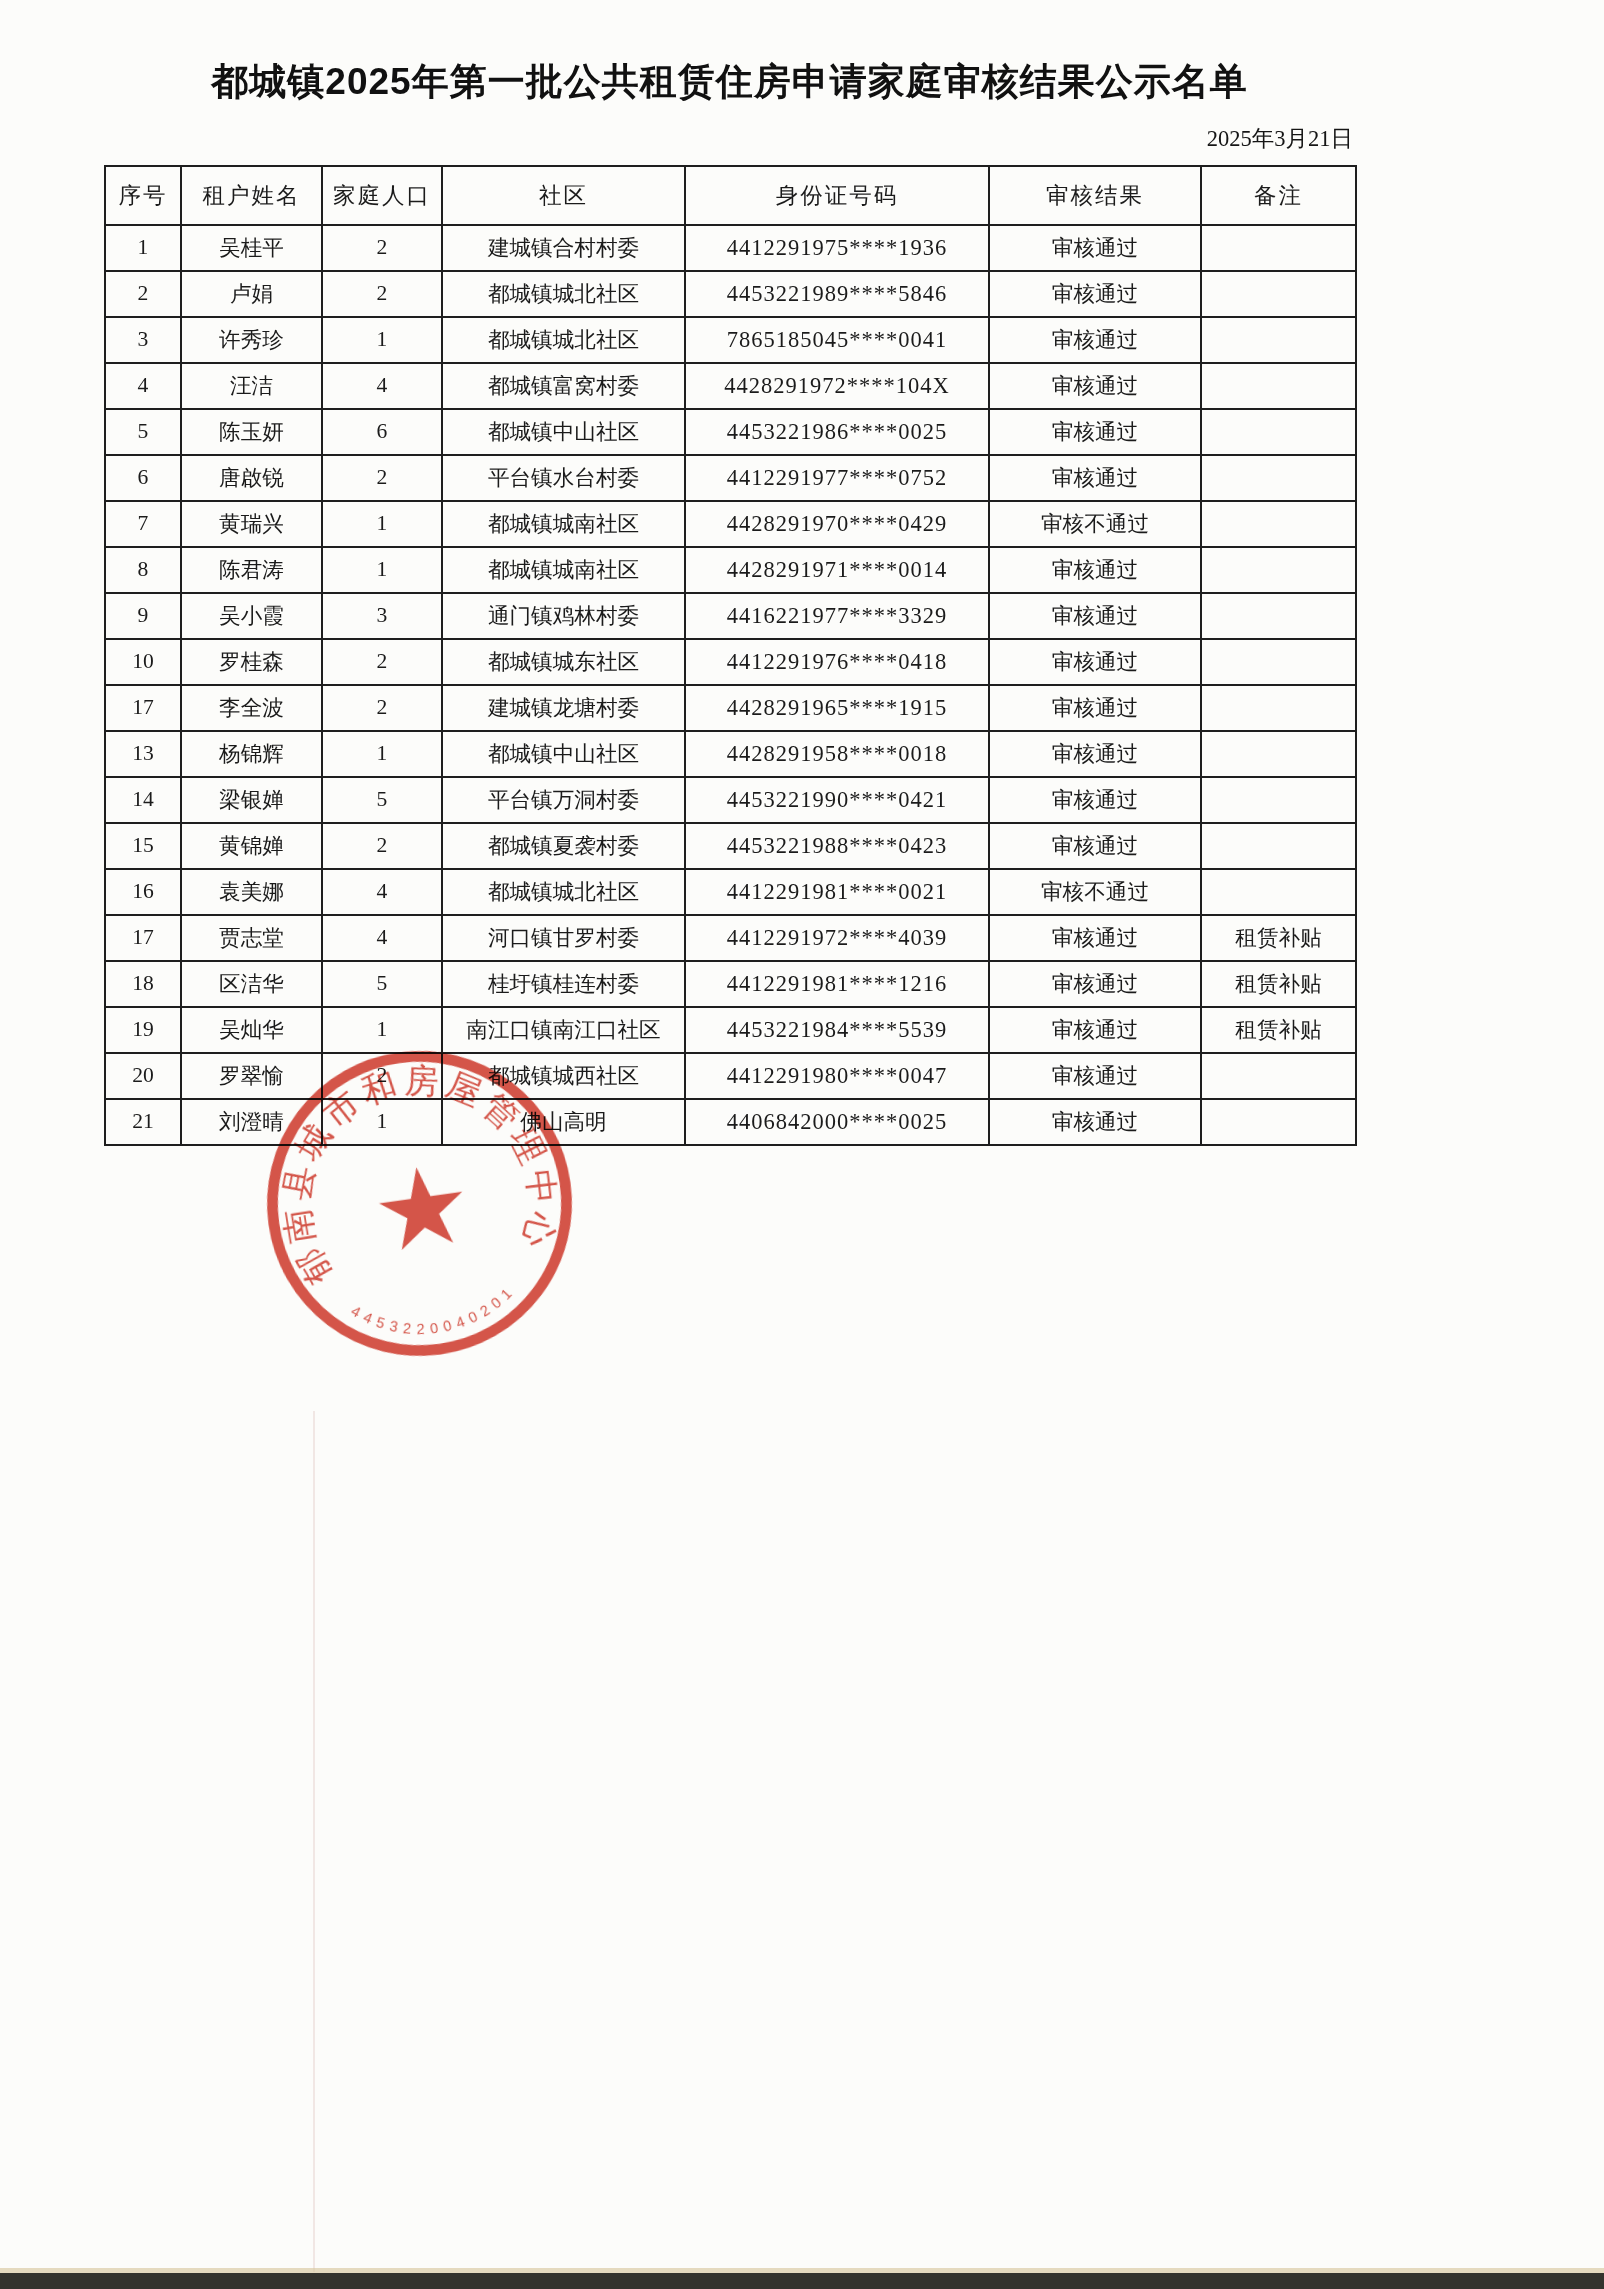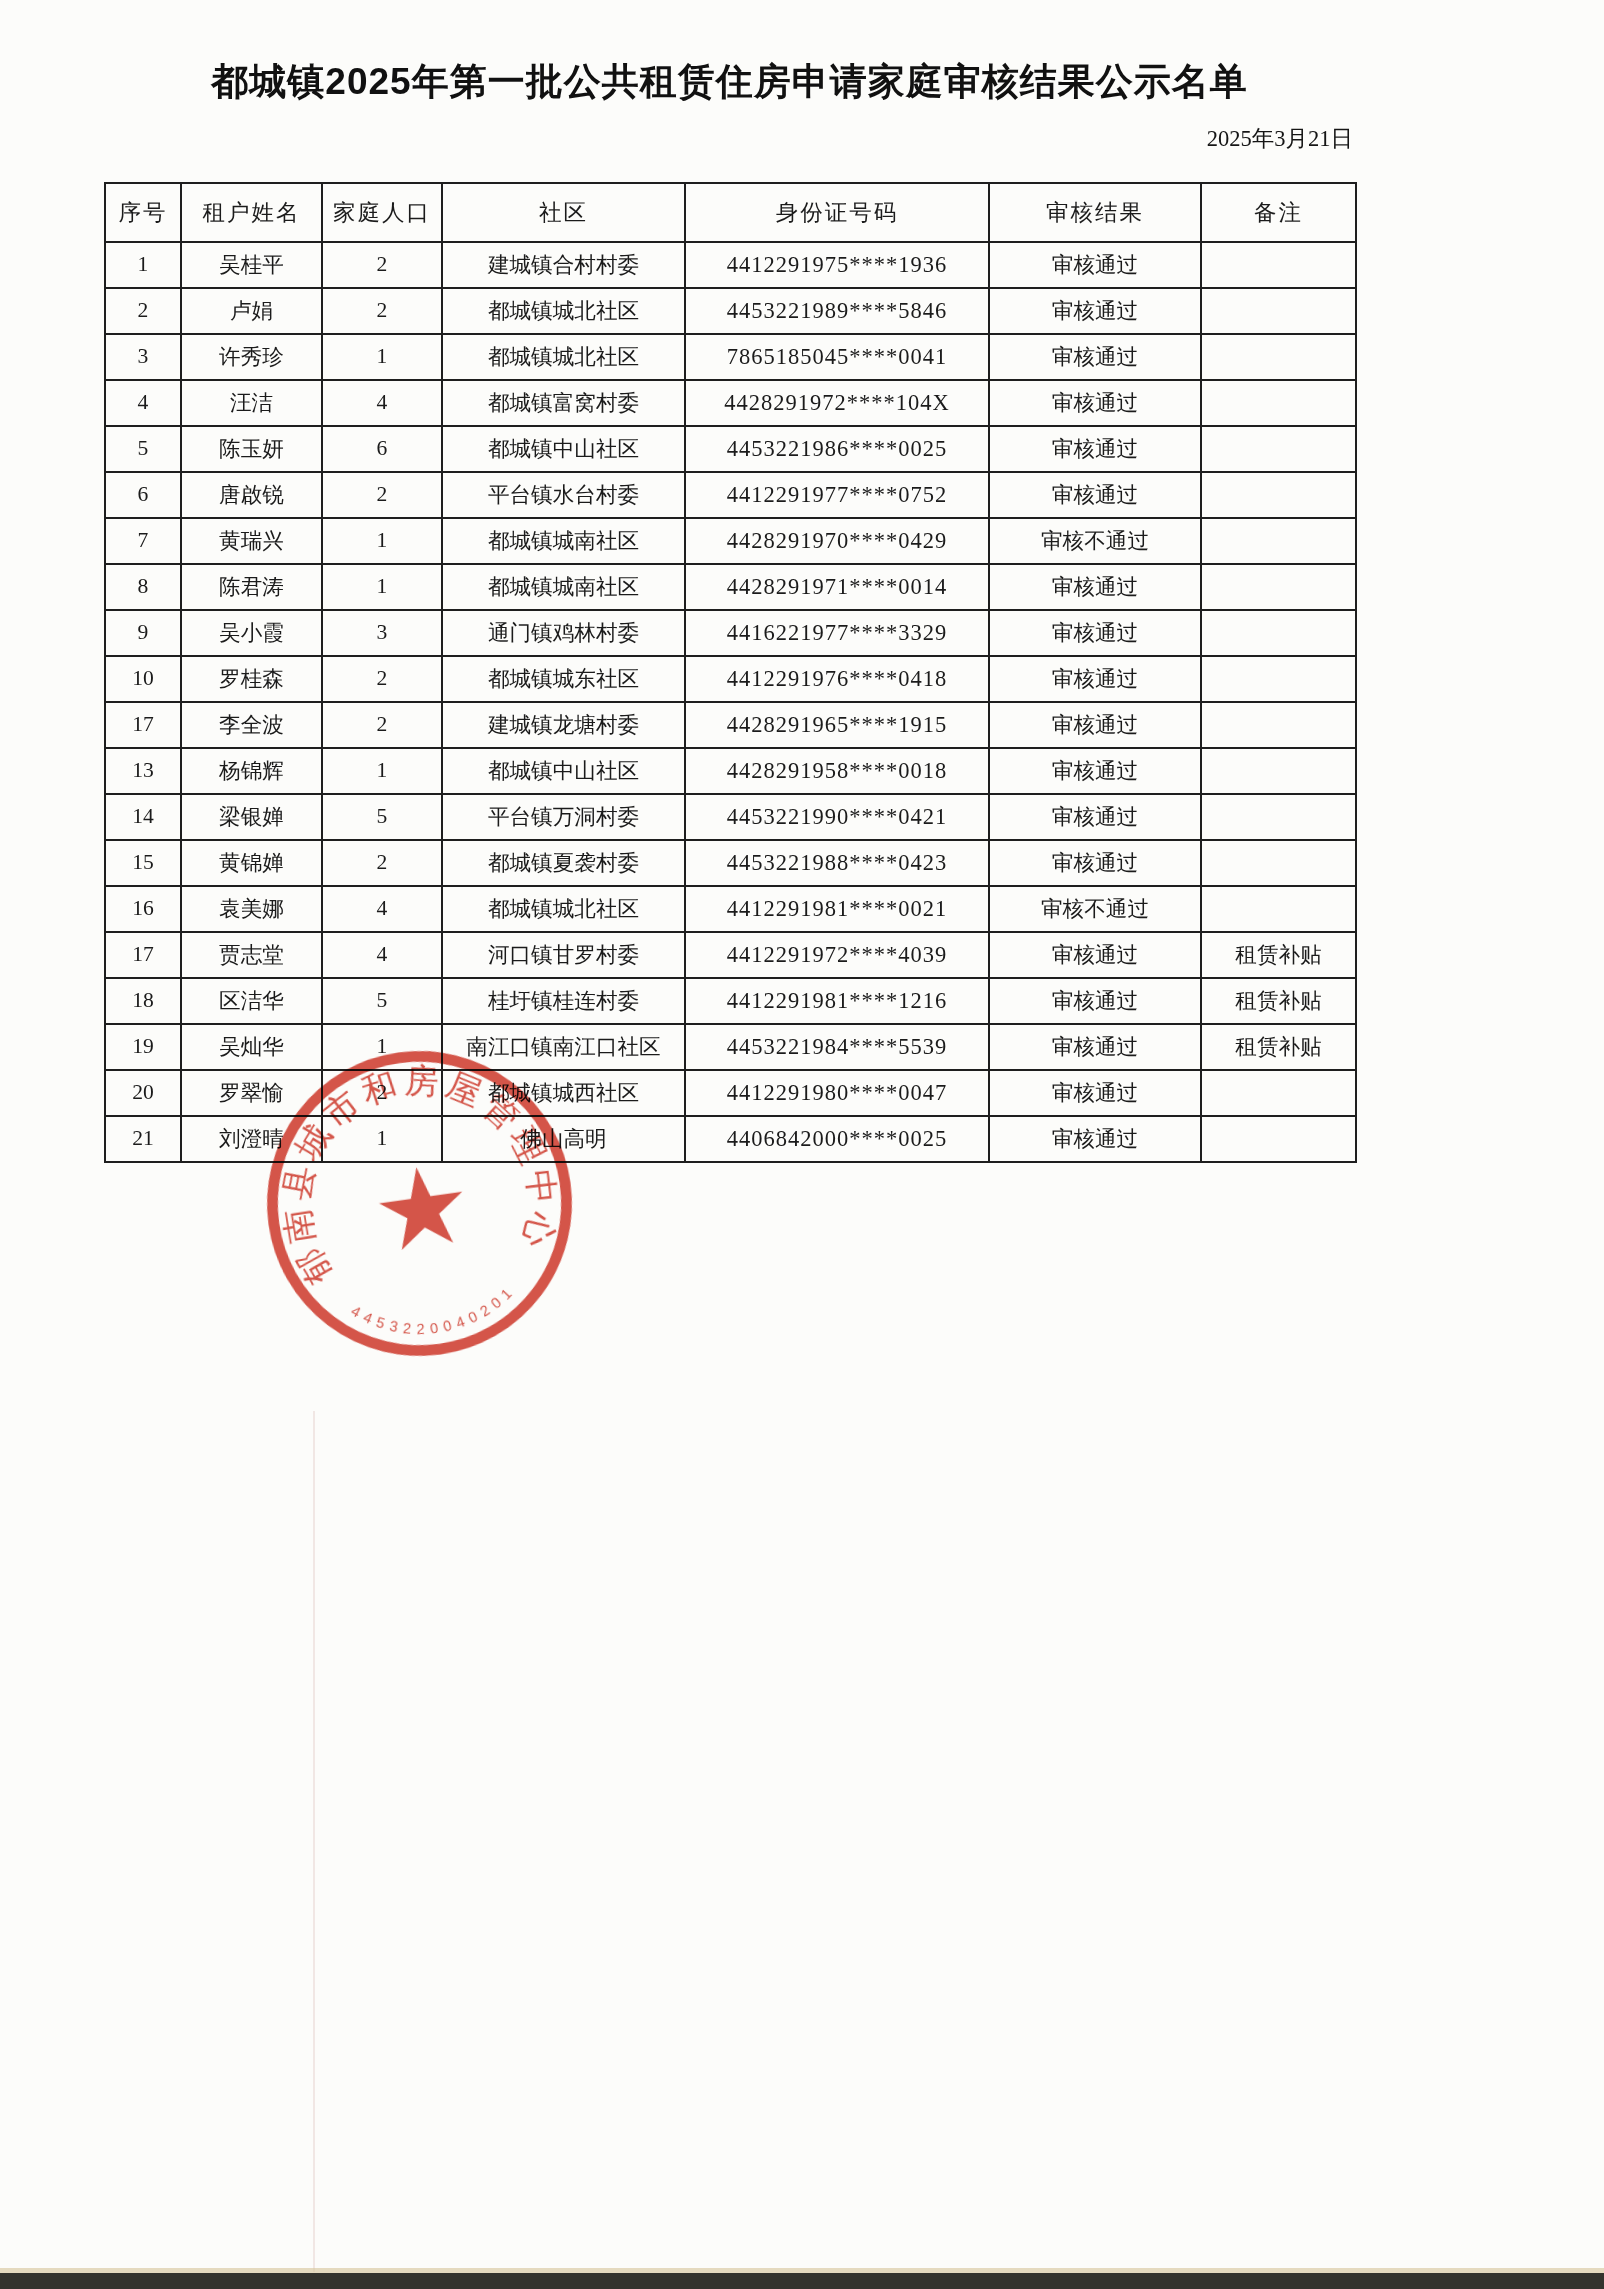--- a/index.html
+++ b/index.html
@@ -29,21 +29,21 @@
     letter-spacing: 1px;
     text-align: center;
     color: #111;
     margin: 0 0 15.7px 0;
   }
   .doc-date {
     text-align: right;
     font-size: 22.5px;
     color: #151515;
     padding-right: 2px;
-    margin-bottom: 28px;
+    margin-bottom: 11px;
   }
   table.review-table {
     border-collapse: collapse;
     table-layout: fixed;
     width: 1251px;
     border-radius: 12px;
   }
   .review-table th, .review-table td {
     border: 2px solid #1e1e1e;
     text-align: center;

